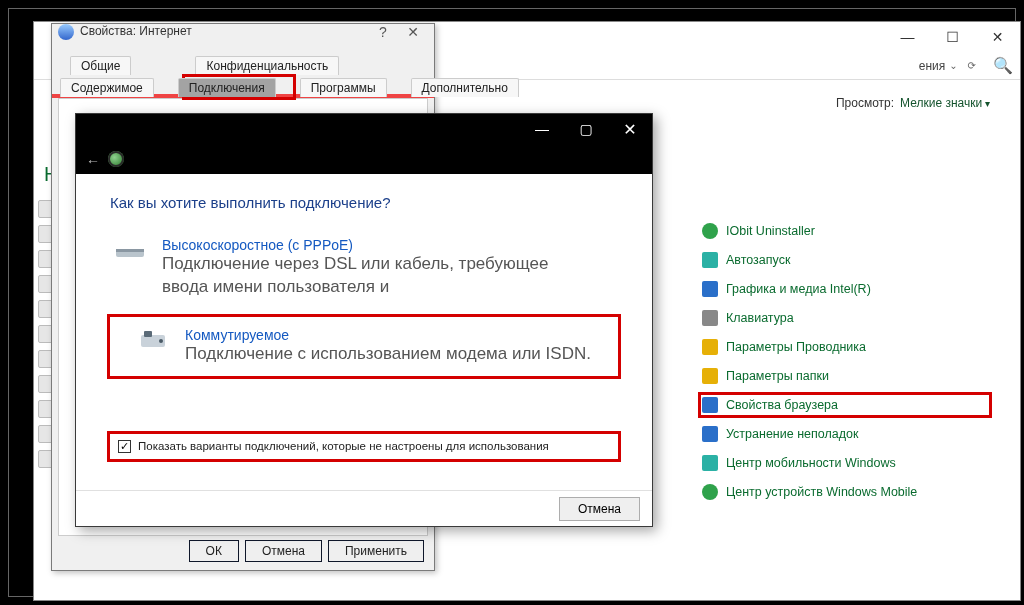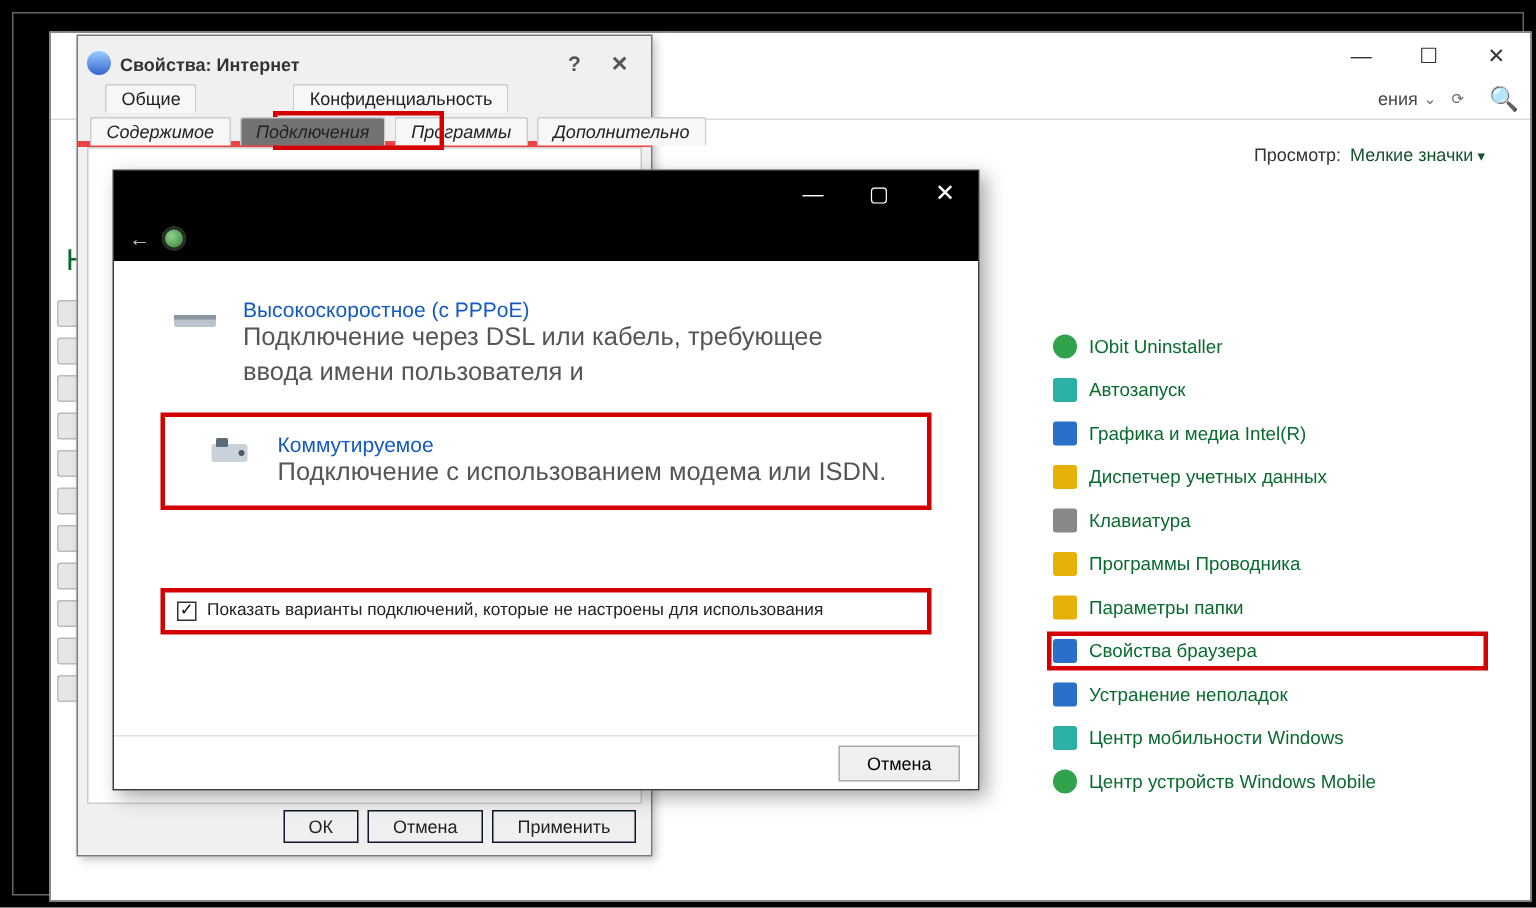--- a/index.html
+++ b/index.html
@@ -23,31 +23,31 @@
   .cp-grid { position: absolute; right: 30px; top: 140px; width: 290px; display: flex; flex-direction: column; gap: 7px; }
   .cp-item { display: flex; align-items: center; gap: 8px; font-size: 12.5px; color: #0a6b2f; height: 22px; padding: 0 2px; white-space: nowrap; }
   .cp-item .ico { width: 16px; height: 16px; display: inline-flex; align-items: center; justify-content: center; font-size: 13px; }
   .cp-item.hl { outline: 3px solid #d40000; outline-offset: -1px; }
 
   .cp-sidebar { position: absolute; left: 4px; top: 120px; width: 22px; display: flex; flex-direction: column; gap: 7px; }
   .cp-sidebar .sico { width: 18px; height: 18px; background: #e6e6e6; border: 1px solid #bbb; border-radius: 2px; }
 
   
   .ip-dialog { position: absolute; left: 42px; top: 14px; width: 384px; height: 548px; background: #f0f0f0; border: 1px solid #7a7a7a; box-shadow: 2px 2px 6px rgba(0,0,0,.25); }
-  .ip-title { height: 26px; display: flex; align-items: flex-end; padding: 0 6px; font-size: 12px; color: #333; font-weight: bold; }
+  .ip-title { height: 26px; display: flex; align-items: flex-start; padding: 0 6px; font-size: 12px; color: #333; }
   .ip-title .tico { width: 16px; height: 16px; margin-right: 6px; background: linear-gradient(#9cf,#36c); border-radius: 50%; }
   .ip-title .tspace { flex: 1; }
   .ip-title .twbtn { width: 30px; text-align: center; color: #555; font-size: 14px; }
   .ip-tabs { position: relative; height: 48px; border-bottom: 4px solid #ef4444; }
   .ip-tabrow { position: absolute; display: flex; font-size: 12px; }
   .ip-tabrow.top { top: 6px; left: 18px; gap: 20px; }
   .ip-tabrow.top .tab.wide { margin-left: 44px; }
-  .ip-tabrow.bot { top: 28px; left: 8px; gap: 6px; font-style: italic; }
+  .ip-tabrow.bot { top: 28px; left: 8px; gap: 24px; }
   .tab { padding: 2px 10px; background: #f7f7f7; border: 1px solid #ccc; border-bottom: none; border-radius: 2px 2px 0 0; color: #222; }
-  .tab.active { background: #737373; position: relative; z-index: 2; }
+  .tab.active { background: #a3a3a3; position: relative; z-index: 2; }
   .tab-hl { position: absolute; left: 130px; top: 24px; width: 114px; height: 26px; border: 3px solid #d40000; z-index: 1; }
   .ip-content { background: #fff; height: calc(100% - 108px); border: 1px solid #ccc; margin: 0 6px; }
   .ip-btnrow { position: absolute; bottom: 8px; right: 10px; display: flex; gap: 6px; }
   .ip-btnrow button { font-size: 12px; padding: 3px 16px; background: #efefef; border: 1px solid #0f172a; color: #222; }
 
   
   .wiz { position: absolute; left: 66px; top: 104px; width: 578px; height: 414px; background: #fff; border: 1px solid #3a3a3a; box-shadow: 4px 4px 12px rgba(0,0,0,.35); }
   .wiz-title { height: 30px; background: #000; display: flex; align-items: center; justify-content: flex-end; }
   .wiz-title .wbtn { width: 44px; height: 30px; display: flex; align-items: center; justify-content: center; color: #fff; font-size: 14px; }
   .wiz-title .wbtn.close { background: #000; color: #fff; font-size: 16px; }
@@ -119,30 +119,26 @@
           </div>
         <div class="cp-item">
             <span class="ico ic-teal ic-sq"></span>
             <span>Автозапуск</span>
           </div>
         <div class="cp-item">
             <span class="ico ic-blue ic-sq"></span>
             <span>Графика и медиа Intel(R)</span>
           </div>
         <div class="cp-item">
-            <span class="ico ic-yellow ic-sq"></span>
-            <span>Диспетчер учетных данных</span>
-          </div>
-        <div class="cp-item">
             <span class="ico ic-gray ic-sq"></span>
             <span>Клавиатура</span>
           </div>
         <div class="cp-item">
             <span class="ico ic-yellow ic-sq"></span>
-            <span>Программы Проводника</span>
+            <span>Параметры Проводника</span>
           </div>
         <div class="cp-item">
             <span class="ico ic-yellow ic-sq"></span>
             <span>Параметры папки</span>
           </div>
         <div class="cp-item hl">
             <span class="ico ic-blue ic-sq"></span>
             <span>Свойства браузера</span>
           </div>
         <div class="cp-item">
@@ -194,20 +190,21 @@
     <div class="wiz-title">
       <div class="wbtn">—</div>
       <div class="wbtn">▢</div>
       <div class="wbtn close">✕</div>
     </div>
     <div class="wiz-back">
       <span>←</span>
       <span class="gico"></span>
     </div>
     <div class="wiz-body">
+      <div class="wiz-q">Как вы хотите выполнить подключение?</div>
 
       <div class="opt">
         <div class="oico">
           <svg class="modem-svg" viewBox="0 0 34 22">
               <rect x="2" y="10" width="28" height="8" rx="2" fill="#b9c4cc"></rect>
               <rect x="2" y="10" width="28" height="3" fill="#8a97a2"></rect>
             </svg>
         </div>
         <div>
           <div class="opt-title">Высокоскоростное (с PPPoE)</div>

